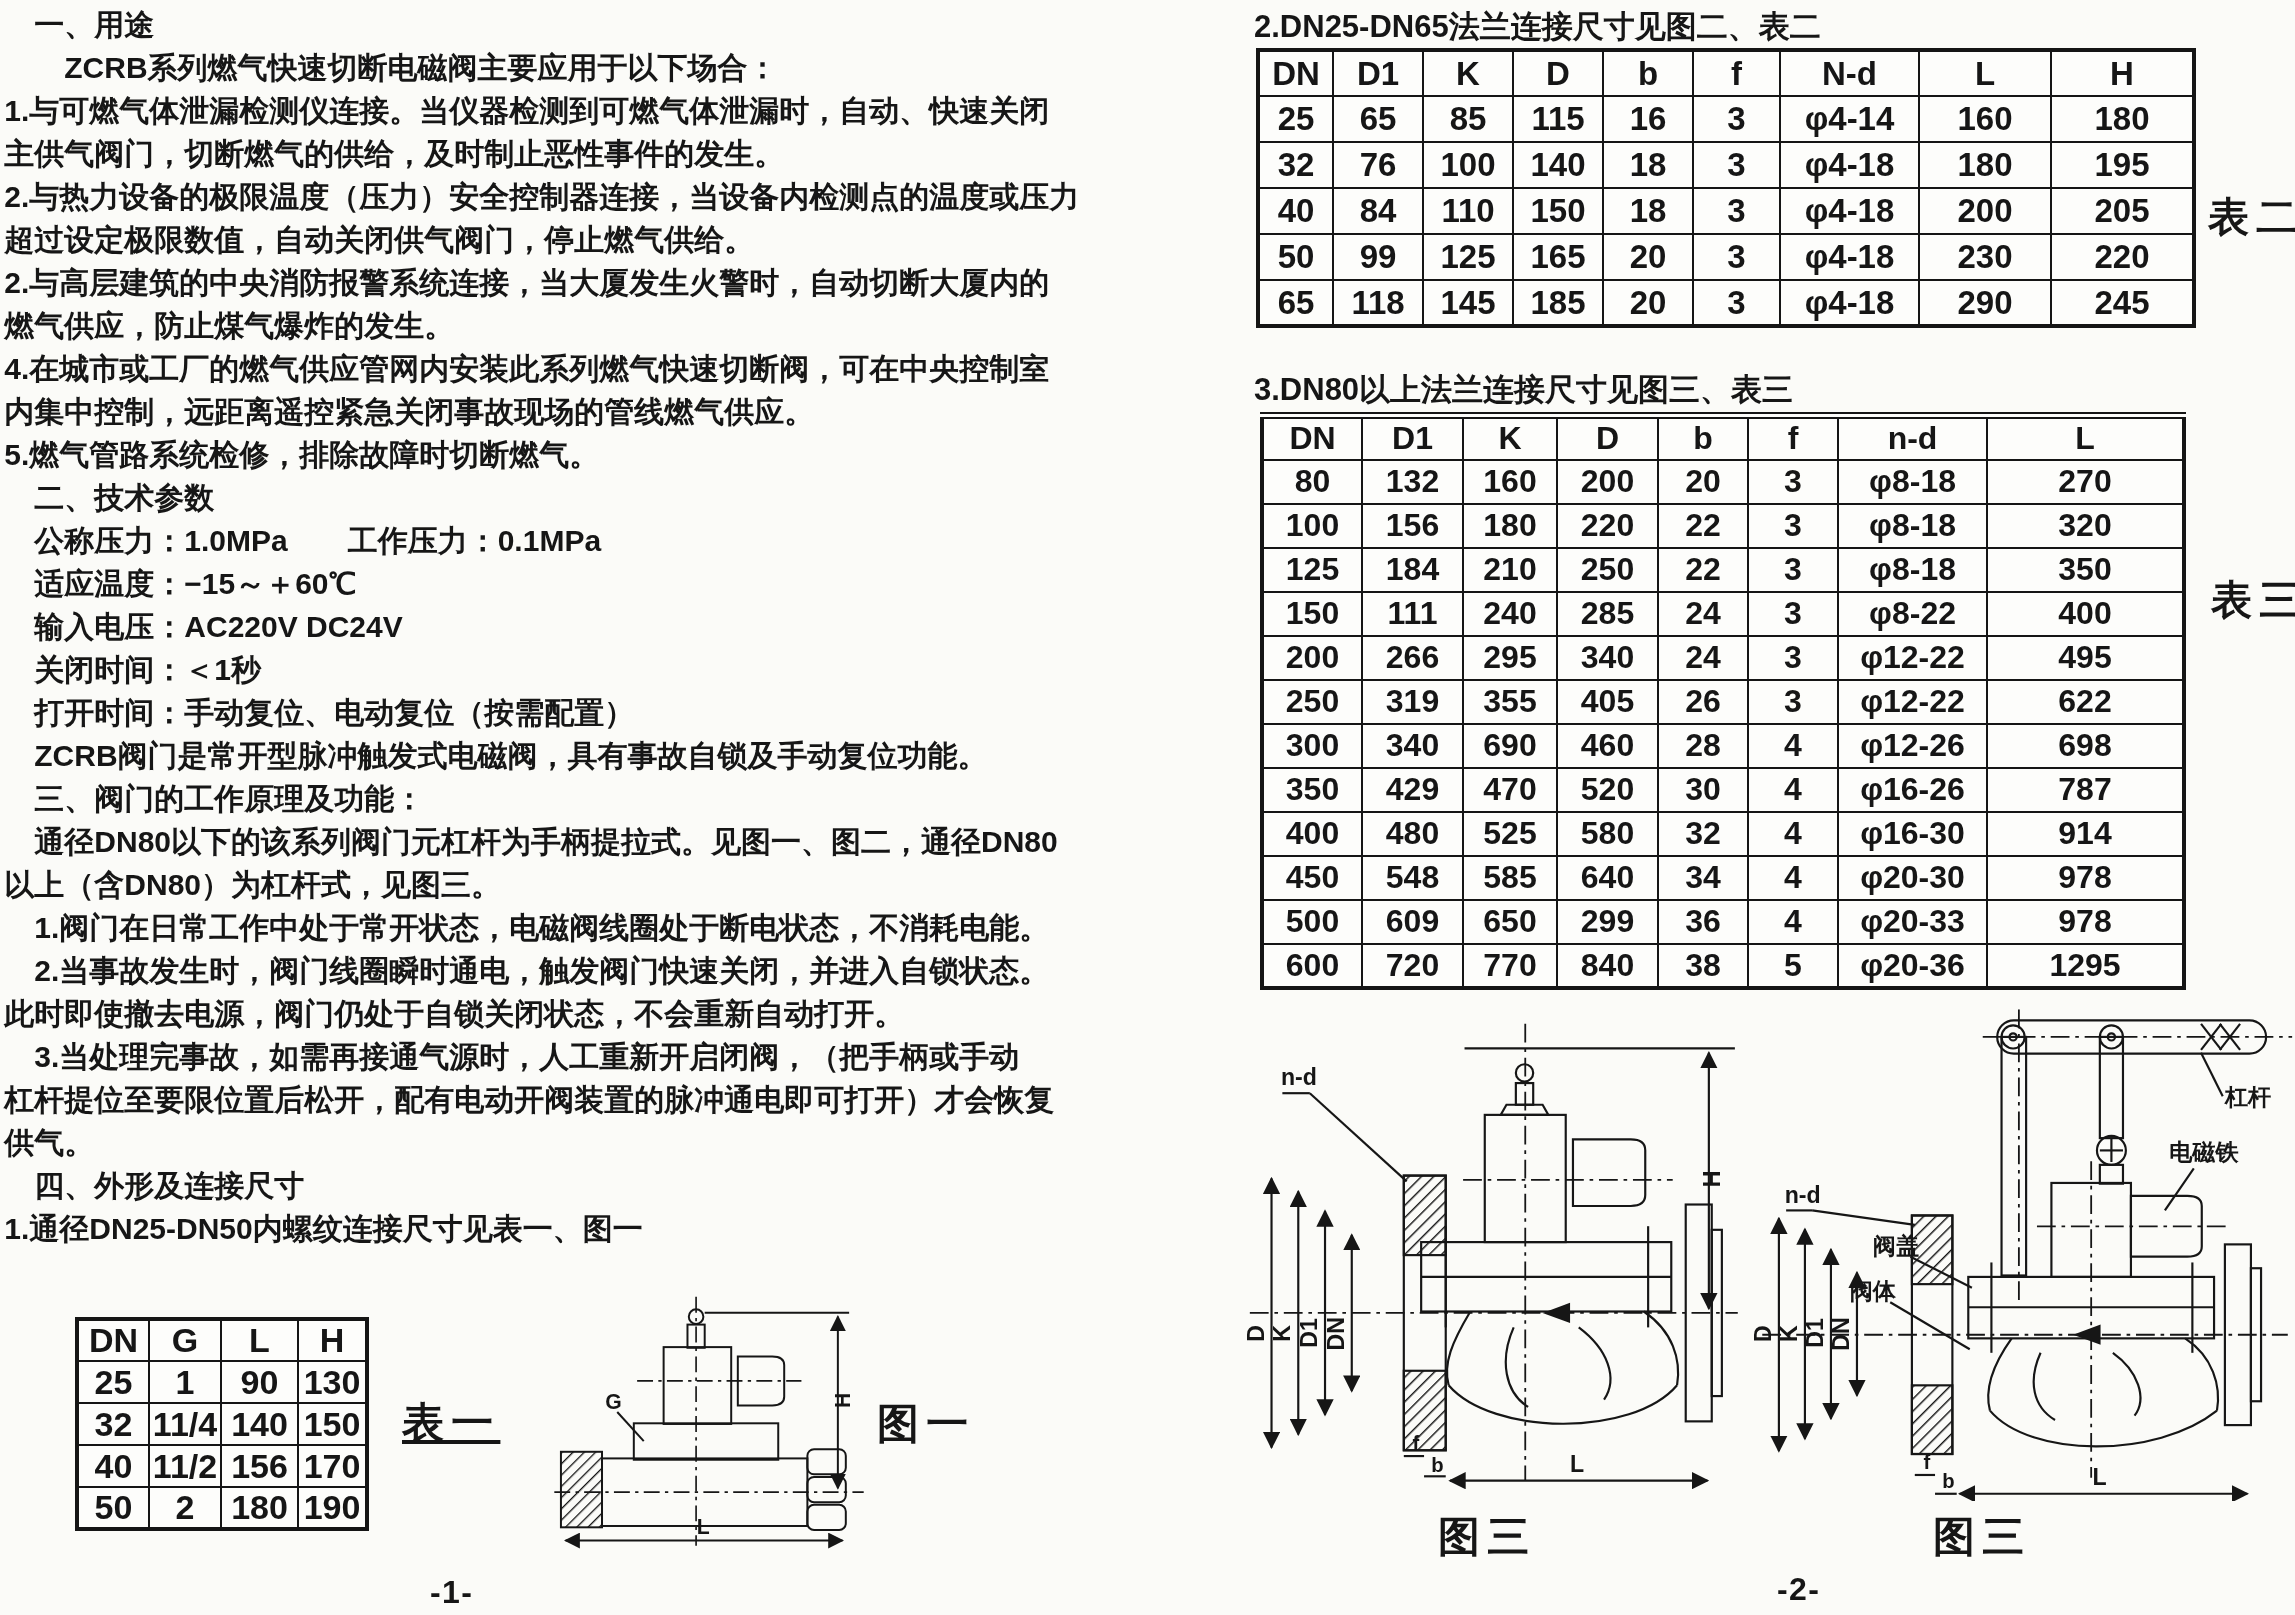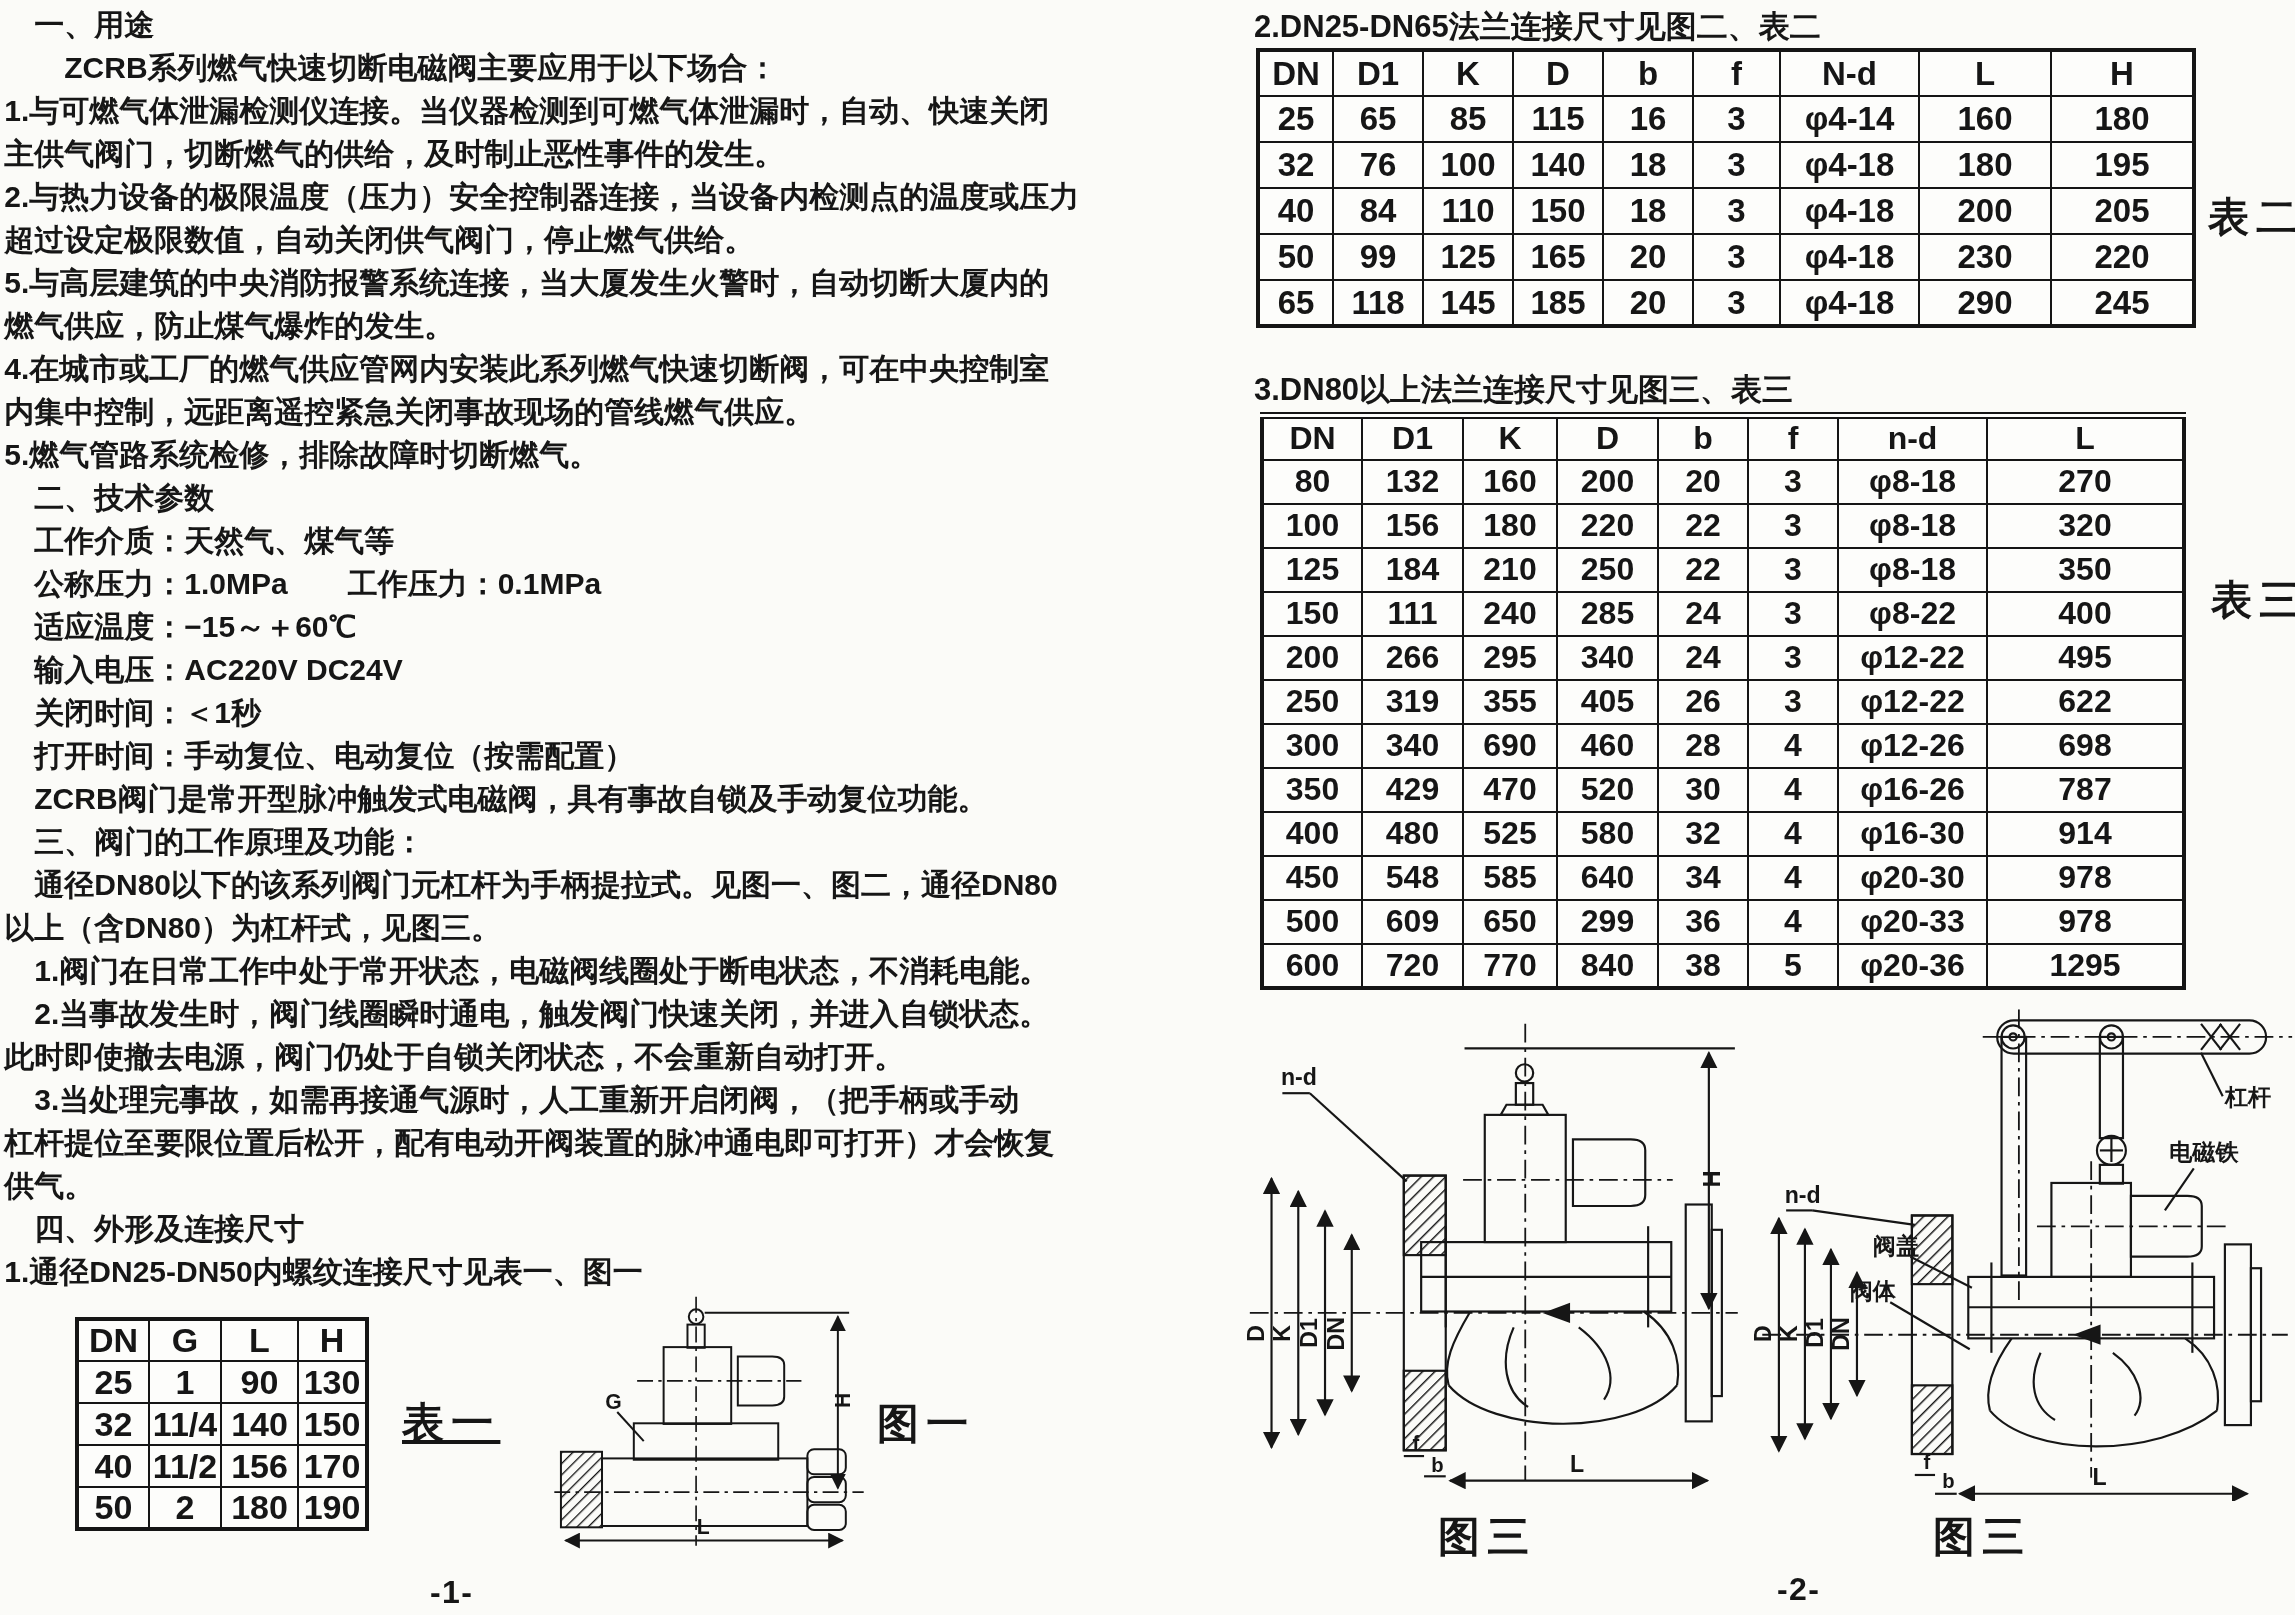--- a/index.html
+++ b/index.html
@@ -55,27 +55,26 @@
 
 <div class="sheet">
 
   <div class="p1text">
       <div class="tl">　一、用途</div>
       <div class="tl">　　ZCRB系列燃气快速切断电磁阀主要应用于以下场合：</div>
       <div class="tl">1.与可燃气体泄漏检测仪连接。当仪器检测到可燃气体泄漏时，自动、快速关闭</div>
       <div class="tl">主供气阀门，切断燃气的供给，及时制止恶性事件的发生。</div>
       <div class="tl">2.与热力设备的极限温度（压力）安全控制器连接，当设备内检测点的温度或压力</div>
       <div class="tl">超过设定极限数值，自动关闭供气阀门，停止燃气供给。</div>
-      <div class="tl">5.与高层建筑的中央消防报警系统连接，当大厦发生火警时，自动切断大厦内的</div>
+      <div class="tl">2.与高层建筑的中央消防报警系统连接，当大厦发生火警时，自动切断大厦内的</div>
       <div class="tl">燃气供应，防止煤气爆炸的发生。</div>
       <div class="tl">4.在城市或工厂的燃气供应管网内安装此系列燃气快速切断阀，可在中央控制室</div>
       <div class="tl">内集中控制，远距离遥控紧急关闭事故现场的管线燃气供应。</div>
       <div class="tl">5.燃气管路系统检修，排除故障时切断燃气。</div>
       <div class="tl">　二、技术参数</div>
-      <div class="tl">　工作介质：天然气、煤气等</div>
       <div class="tl">　公称压力：1.0MPa　　工作压力：0.1MPa</div>
       <div class="tl">　适应温度：−15～＋60℃</div>
       <div class="tl">　输入电压：AC220V DC24V</div>
       <div class="tl">　关闭时间：＜1秒</div>
       <div class="tl">　打开时间：手动复位、电动复位（按需配置）</div>
       <div class="tl">　ZCRB阀门是常开型脉冲触发式电磁阀，具有事故自锁及手动复位功能。</div>
       <div class="tl">　三、阀门的工作原理及功能：</div>
       <div class="tl">　通径DN80以下的该系列阀门元杠杆为手柄提拉式。见图一、图二，通径DN80</div>
       <div class="tl">以上（含DN80）为杠杆式，见图三。</div>
       <div class="tl">　1.阀门在日常工作中处于常开状态，电磁阀线圈处于断电状态，不消耗电能。</div>

